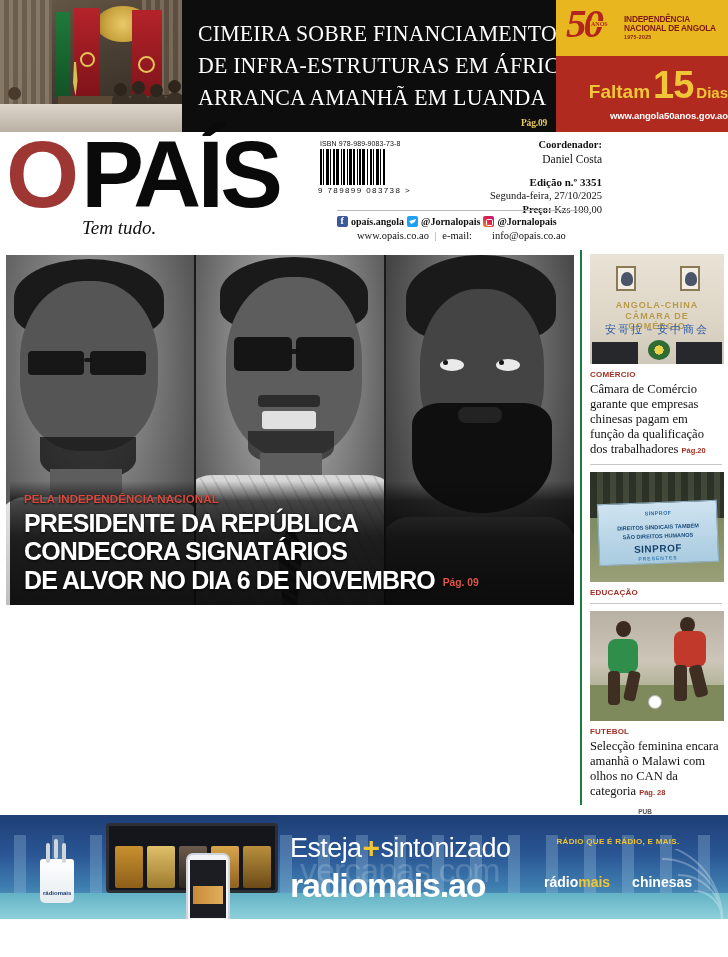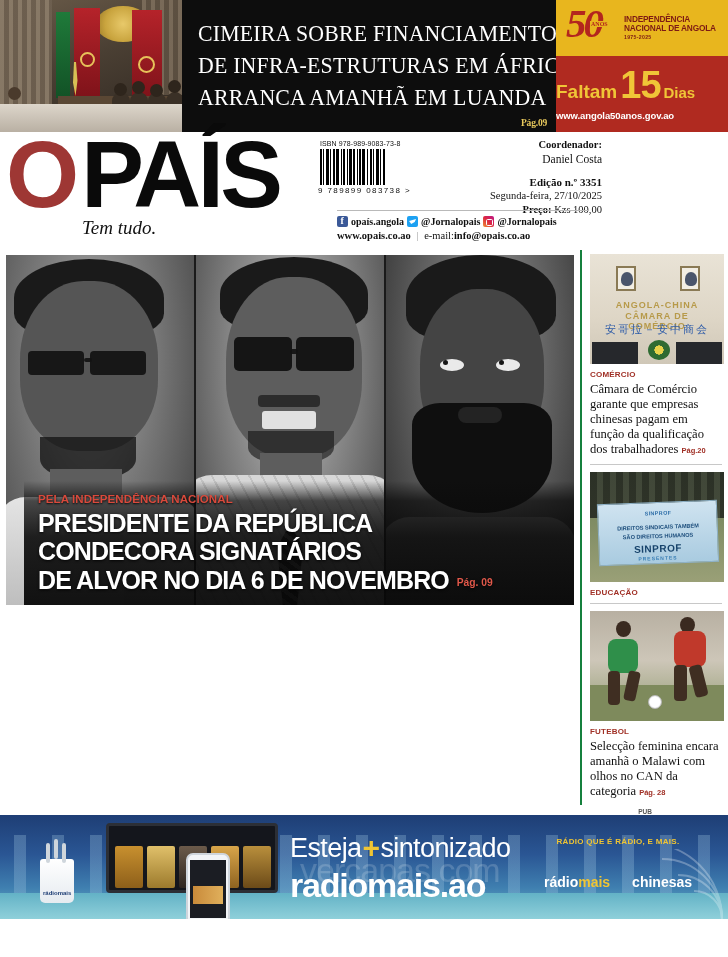--- a/index.html
+++ b/index.html
@@ -67,21 +67,21 @@
   .anv-50 span { position:absolute; left:0; top:-2px; font-family:"Liberation Serif",serif;
     font-weight:bold; font-style:italic; font-size:41px; color:#b3261e; letter-spacing:-3px; line-height:1; }
   .anv-50 em { position:absolute; left:24px; top:16px; font-size:6px; color:#b3261e;
     font-style:normal; font-weight:bold; background:#e8b61e; padding:0 1px;}
   .anv-txt { line-height:1.08; }
   .anv-txt b { display:block; font-family:"Liberation Sans",sans-serif; font-weight:bold;
     font-size:8.3px; color:#7d1a14; letter-spacing:-.2px; }
   .anv-txt i { display:block; font-style:normal; font-size:5.2px; color:#7d1a14;
     font-family:"Liberation Sans",sans-serif; font-weight:bold; margin-top:2px; letter-spacing:.3px;}
   .anv-bot { flex:1; background:#b02a20; display:flex; flex-direction:column;
-    align-items:flex-start; justify-content:center; gap:3px; }
+    align-items:flex-end; justify-content:center; gap:3px; }
   .anv-count { display:flex; align-items:baseline; gap:3px; }
   .anv-count .f { font-family:"Liberation Sans",sans-serif; font-weight:bold; font-size:19px; color:#f0c537; }
   .anv-count .n { font-family:"Liberation Sans",sans-serif; font-weight:bold; font-size:38px;
     color:#f0c537; line-height:.9; letter-spacing:-1px;}
   .anv-count .d { font-family:"Liberation Sans",sans-serif; font-weight:bold; font-size:15px; color:#f0c537; }
   .anv-url { font-family:"Liberation Sans",sans-serif; font-weight:bold; font-size:9.5px; color:#ffffff;
     letter-spacing:-.1px; margin-top:4px;}
 
   
   .masthead { display:flex; width:728px; height:118px; padding-top:4px; position:relative;}
@@ -117,21 +117,21 @@
   .soc-fb::after { content:"f"; position:absolute; left:3.6px; top:-1px; color:#fff;
     font-family:"Liberation Serif",serif; font-weight:bold; font-size:10px; }
   .soc-tw { background:#1da1f2; }
   .soc-tw::after { content:""; position:absolute; left:2px; top:3px; width:7px; height:5px;
     background:#fff; clip-path: polygon(0 40%,100% 0,80% 60%,30% 100%); }
   .soc-ig { background:linear-gradient(45deg,#f09433,#dc2743,#bc1888); }
   .soc-ig::after { content:""; position:absolute; left:3px; top:3px; width:5px; height:5px;
     border:1.2px solid #fff; border-radius:1.6px; }
   .soc-t { font-family:"Liberation Serif",serif; font-weight:bold; font-size:10px; color:#111; }
   .soc-line2 { font-family:"Liberation Serif",serif; font-size:10.5px; color:#111; margin-top:3px; }
-  .soc-line2 b { font-weight:bold; }
+  .soc-line2 b { font-weight:normal;margin-left:20px; }
   .soc-line2 .sep { color:#999; padding:0 3px; }
   .mh-rule { position:absolute; left:337px; top:78px; width:252px; height:1px; background:#b9b9b9; }
 
   
   .body { display:flex; width:728px; }
   .left { width:580px; padding:0 6px 0 6px; }
   .right { width:148px; border-left:2px solid #15803d; padding:4px 6px 0 8px; }
 
   
   .kicker { font-family:"Liberation Sans",sans-serif; font-weight:bold; font-size:11.5px;
@@ -158,21 +158,21 @@
   .neck { position:absolute; background:#6a5a4e; }
   .shirt { position:absolute; bottom:0; border-radius:30px 30px 0 0; }
   .glass { position:absolute; background:rgba(20,18,16,.92); border-radius:4px; }
   .beard { position:absolute; border-radius:0 0 50% 50%; background:#15120f; }
   .eye { position:absolute; width:11px; height:6px; border-radius:50%; background:#efe9e2; }
   .eye::after{content:"";position:absolute;left:3px;top:.5px;width:5px;height:5px;border-radius:50%;background:#1a1512;}
   .tie { position:absolute; width:26px; height:74px; bottom:0; left:50%; margin-left:-13px;
     background: repeating-linear-gradient(37deg,#1d1a17 0 5px,#6f6a63 5px 9px);
     clip-path: polygon(35% 0,65% 0,100% 22%,78% 100%,22% 100%,0 22%); }
 
-  .mainhead-wrap { position:absolute; left:18px; bottom:0; width:568px; padding:8px 0 10px 14px;
+  .mainhead-wrap { position:absolute; left:4px; bottom:0; width:568px; padding:8px 0 10px 14px;
     background:linear-gradient(180deg, rgba(10,10,10,.0) 0%, rgba(12,12,12,.72) 16%, rgba(10,10,10,.9) 45%, rgba(8,8,8,.95) 100%); }
   .mh-kick { display:inline-block; font-family:"Liberation Sans",sans-serif; font-weight:bold;
     font-size:11.5px; color:#d94a3c; letter-spacing:.1px; margin-bottom:4px;
     text-shadow:0 1px 2px rgba(0,0,0,.9); }
   .mh-line { font-family:"Liberation Sans",sans-serif; font-weight:bold; font-size:25.5px;
     color:#fff; line-height:1.13; letter-spacing:-.9px; text-shadow:0 1px 3px rgba(0,0,0,.85);
     transform:scaleX(.98); transform-origin:left center; white-space:nowrap; }
   .mh-line .pg { font-size:10.5px; color:#e0584a; letter-spacing:0; margin-left:8px;
     vertical-align:3px; transform:none; display:inline-block; }
 

